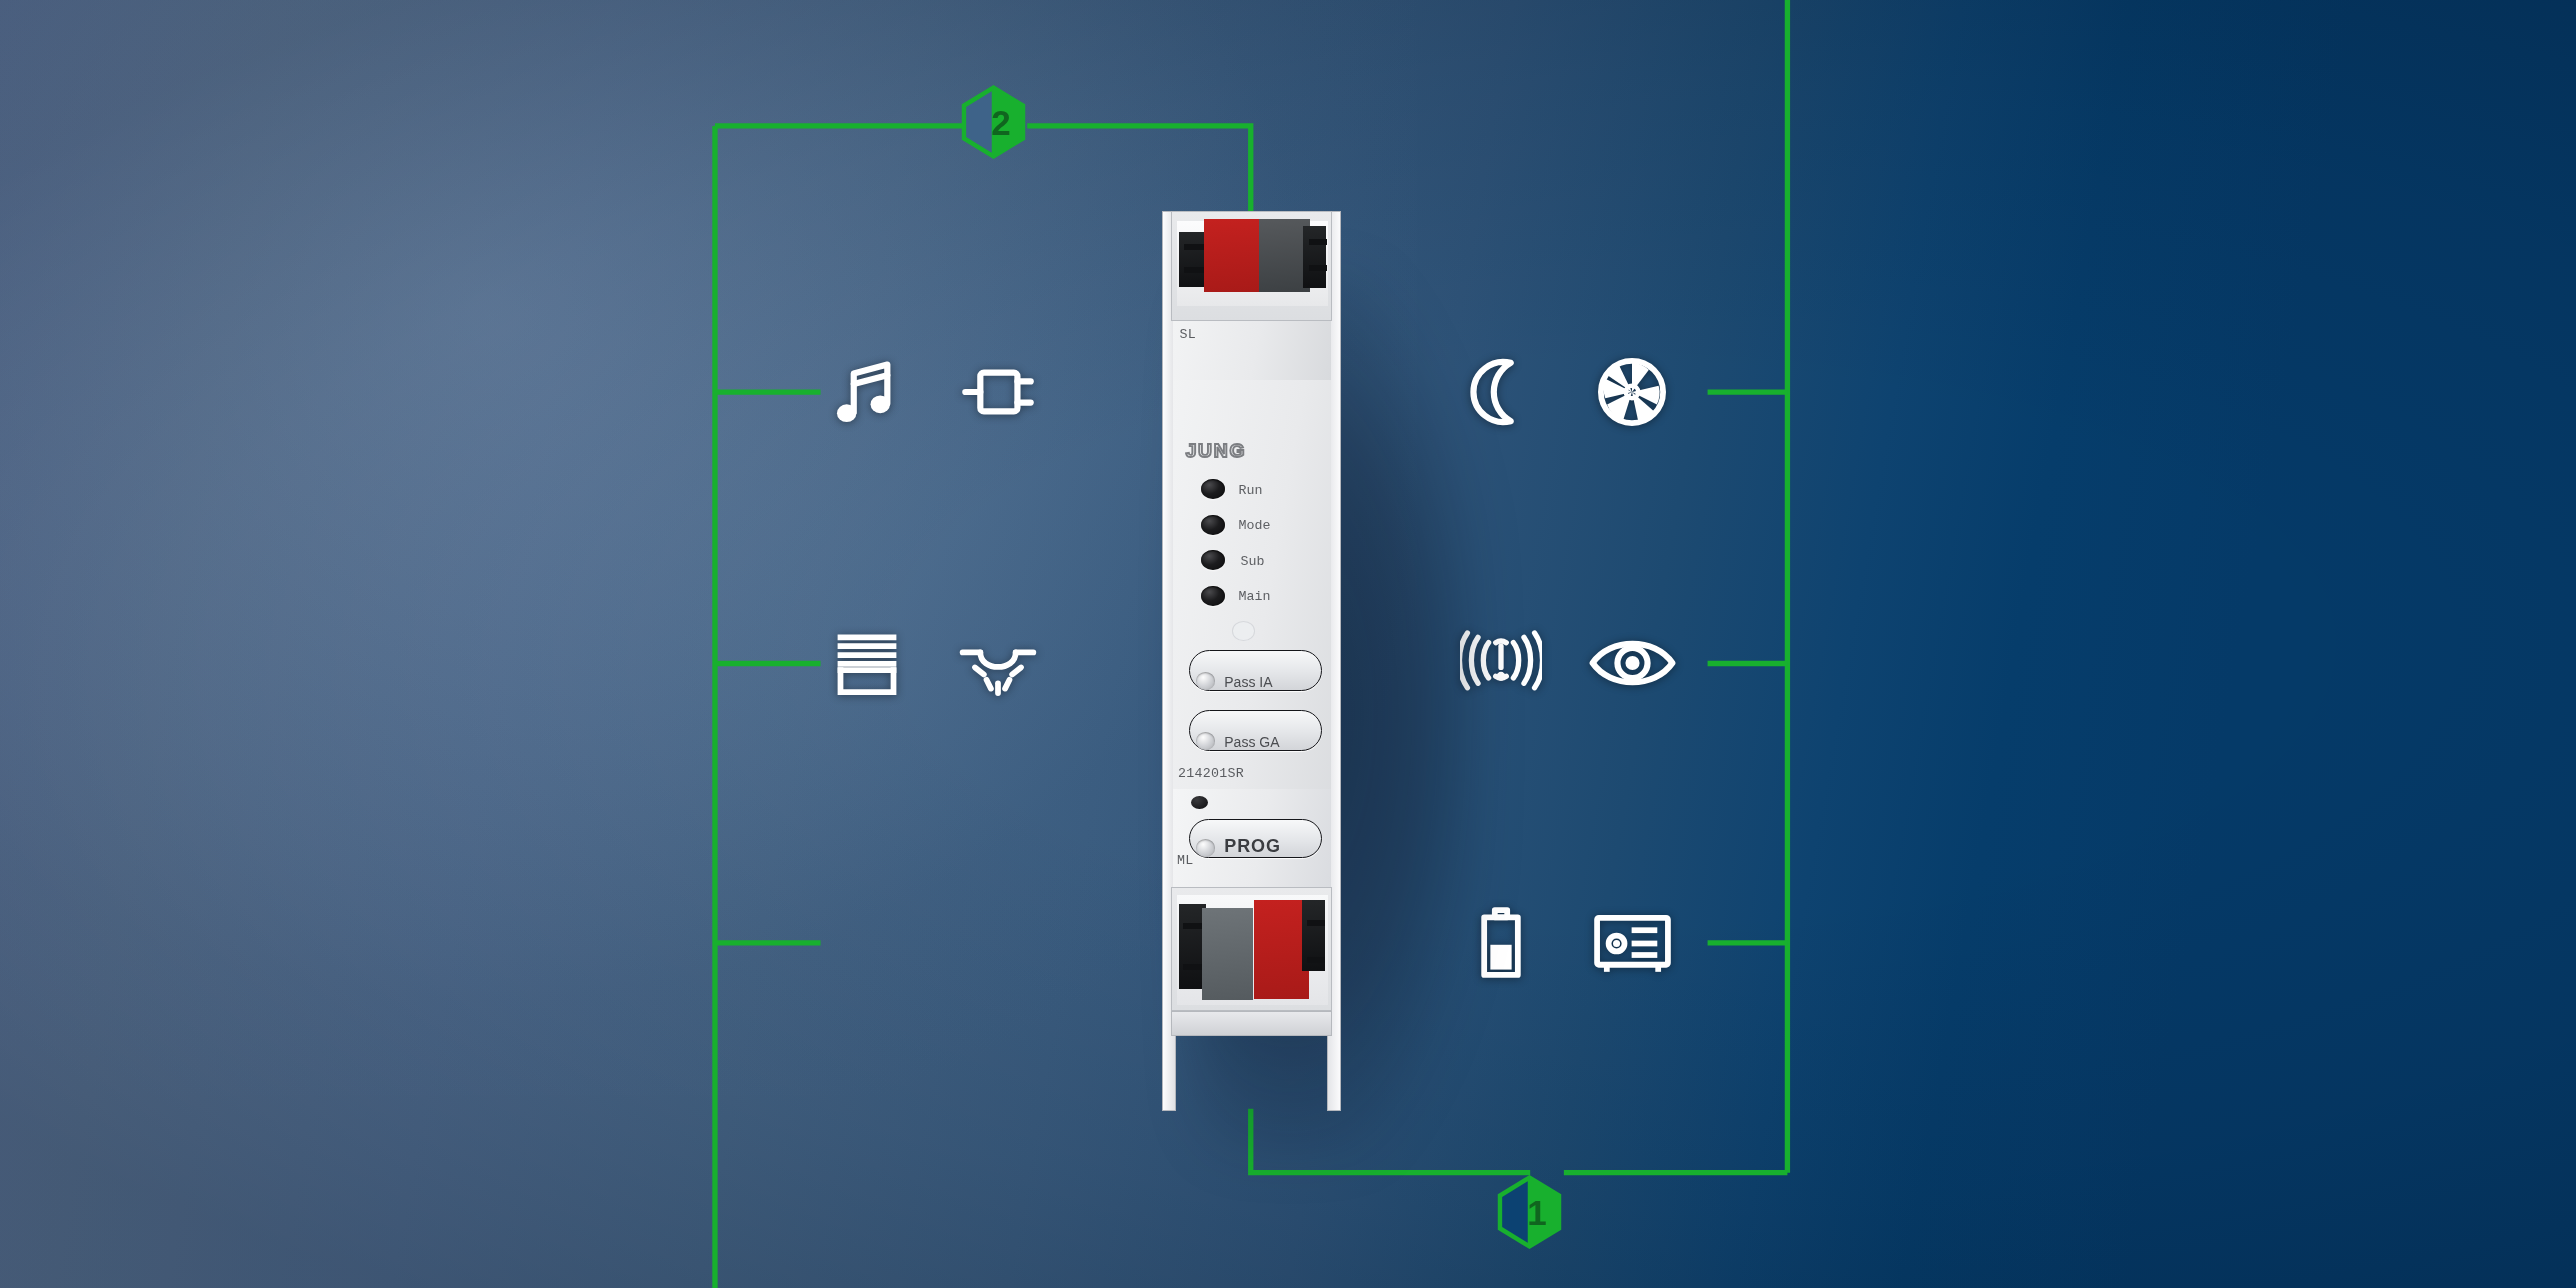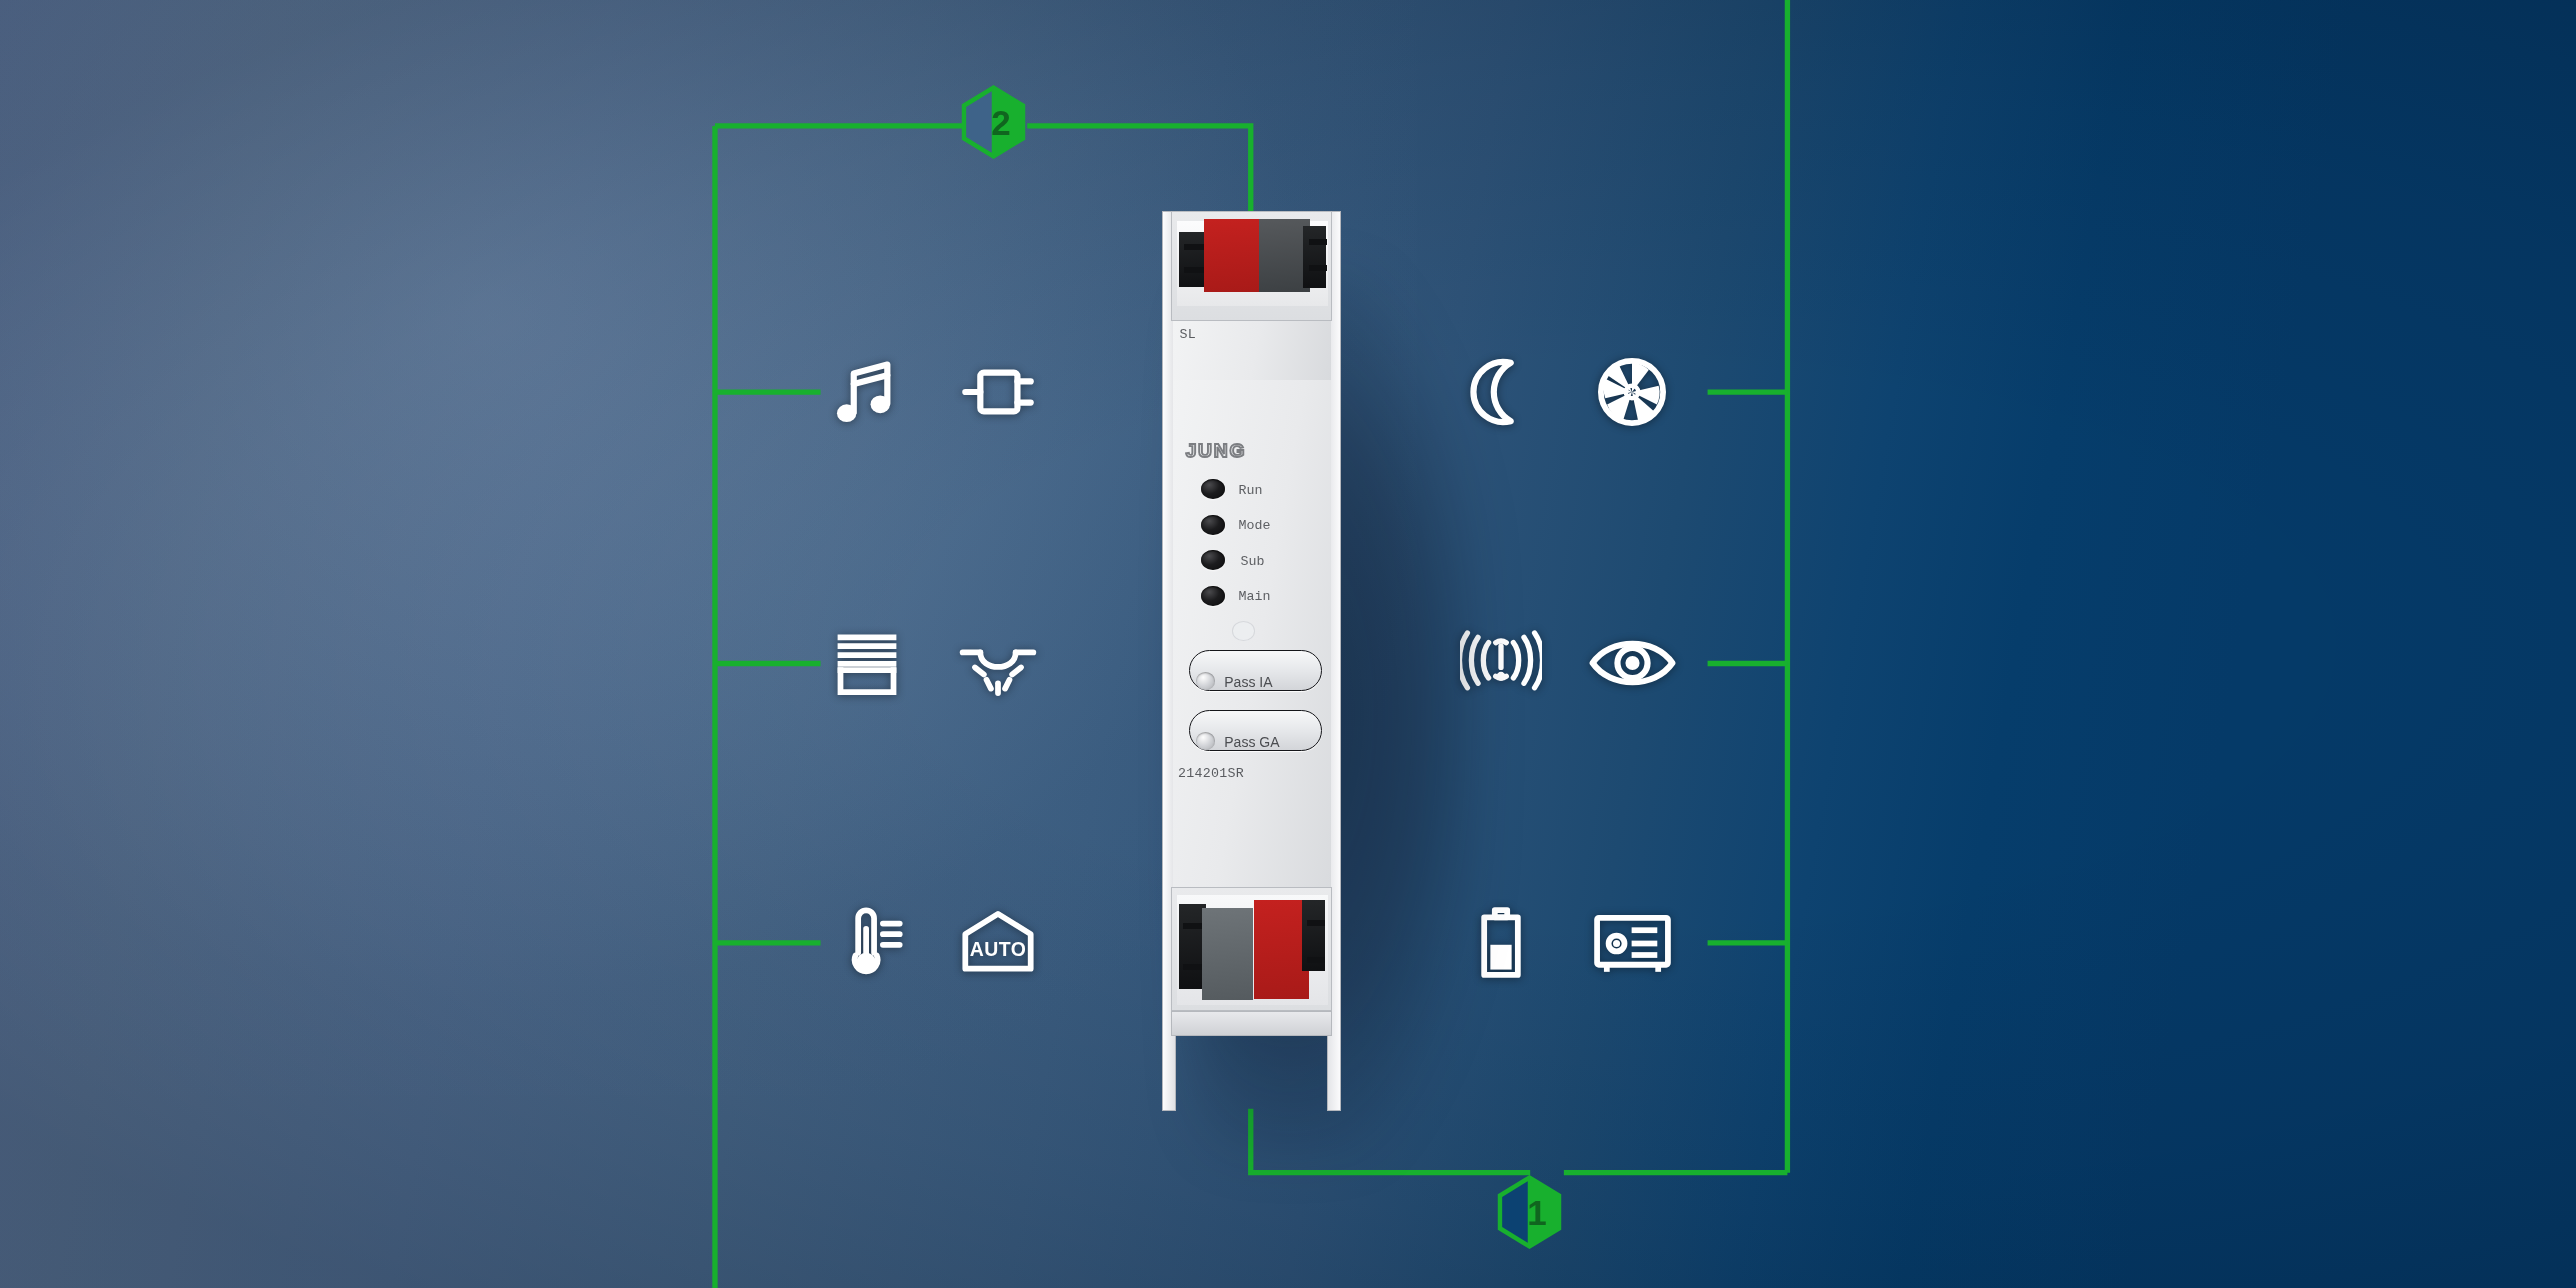--- a/index.html
+++ b/index.html
@@ -337,43 +337,20 @@
           <path d="M20 48 L30 56"></path>
           <path d="M72 48 L62 56"></path>
           <path d="M33 62 L38 72"></path>
           <path d="M59 62 L54 72"></path>
           <path d="M46 66 L46 77"></path>
         </g>
       </svg>
     </div>
   </div>
 
-  <div class="icon-row" style="left:821px; top:897px;">
-    <div class="icon-box">
-      <svg width="76" height="82" viewBox="0 0 86 92">
-        <g fill="none" stroke="#ffffff" stroke-width="6.5" stroke-linecap="round" stroke-linejoin="round">
-          <path d="M33 57 V18 a9 9 0 0 1 18 0 V57"></path>
-          <path d="M30 60 a13 13 0 1 0 24 0"></path>
-          <path d="M42 30 V60"></path>
-          <path d="M61 24 H80"></path>
-          <path d="M61 36 H80"></path>
-          <path d="M61 48 H80"></path>
-        </g>
-        <circle cx="42" cy="68" r="11" fill="#ffffff"></circle>
-      </svg>
-    </div>
-    <div class="icon-box">
-      <svg width="82" height="76" viewBox="0 0 92 86">
-        <g fill="none" stroke="#ffffff" stroke-width="6.5" stroke-linecap="round" stroke-linejoin="round">
-          <path d="M9 72 V33 L46 10 L83 33 V72 Z"></path>
-        </g>
-        <text x="46" y="58" text-anchor="middle" font-family="'Liberation Sans', sans-serif" font-size="22" font-weight="700" fill="#ffffff" letter-spacing="0.5">AUTO</text>
-      </svg>
-    </div>
-  </div>
 
   <div class="icon-row" style="left:1455px; top:346px;">
     <div class="icon-box">
       <svg width="76" height="76" viewBox="0 0 86 86">
         <path d="M54 10 a34 34 0 1 0 0 66 a38 38 0 0 1 0 -66 Z" fill="none" stroke="#ffffff" stroke-width="7" stroke-linejoin="round"></path>
       </svg>
     </div>
     <div class="icon-box">
       <svg width="80" height="80" viewBox="0 0 90 90">
         <circle cx="45" cy="45" r="35" fill="none" stroke="#ffffff" stroke-width="6.5"></circle>
@@ -496,20 +473,29 @@
       </div>
 
       <div class="btn-slot" style="left:16px; top:330px; width:133px;">
         <span class="dot"></span>
         <span class="lbl">Pass GA</span>
       </div>
 
       <span class="dev-txt" style="left:5.3px; top:386px; font-size:13.3px;">214201SR</span>
     </div>
 
+    <div class="dev-sec face-block" style="left:10.6px; top:578px; width:158px; height:98px;
+         background:linear-gradient(100deg,#f4f5f6 0%, #eaebed 55%, #dadce0 100%);">
+      <div class="small-hole" style="left:18px; top:7px;"></div>
+      <div class="btn-slot prog" style="left:16px; top:30px; width:133px; height:39px;">
+        <span class="dot"></span>
+        <span class="lbl">PROG</span>
+      </div>
+      <span class="dev-txt" style="left:4.4px; top:64px; font-size:13.3px;">ML</span>
+    </div>
 
     <div class="dev-sec term-block" style="left:9px; top:676px; width:161px; height:124px;">
       <div class="plug lite" style="left:5.3px; top:7px; width:151px; height:110px;
            background:linear-gradient(180deg,#f8f9fa,#e4e5e8);"></div>
       <div class="plug dark" style="left:7px; top:16px; width:27px; height:85px;"></div>
       <div class="plug greyb" style="left:30px; top:19.5px; width:51px; height:92px;"></div>
       <div class="plug red" style="left:82px; top:12.4px; width:55px; height:99px;"></div>
       <div class="plug dark" style="left:130px; top:12.4px; width:23px; height:71px;"></div>
       <div class="screw" style="left:10.6px; top:35px; width:19.5px; height:6.2px;"></div>
       <div class="screw" style="left:10.6px; top:76px; width:19.5px; height:6.2px;"></div>

